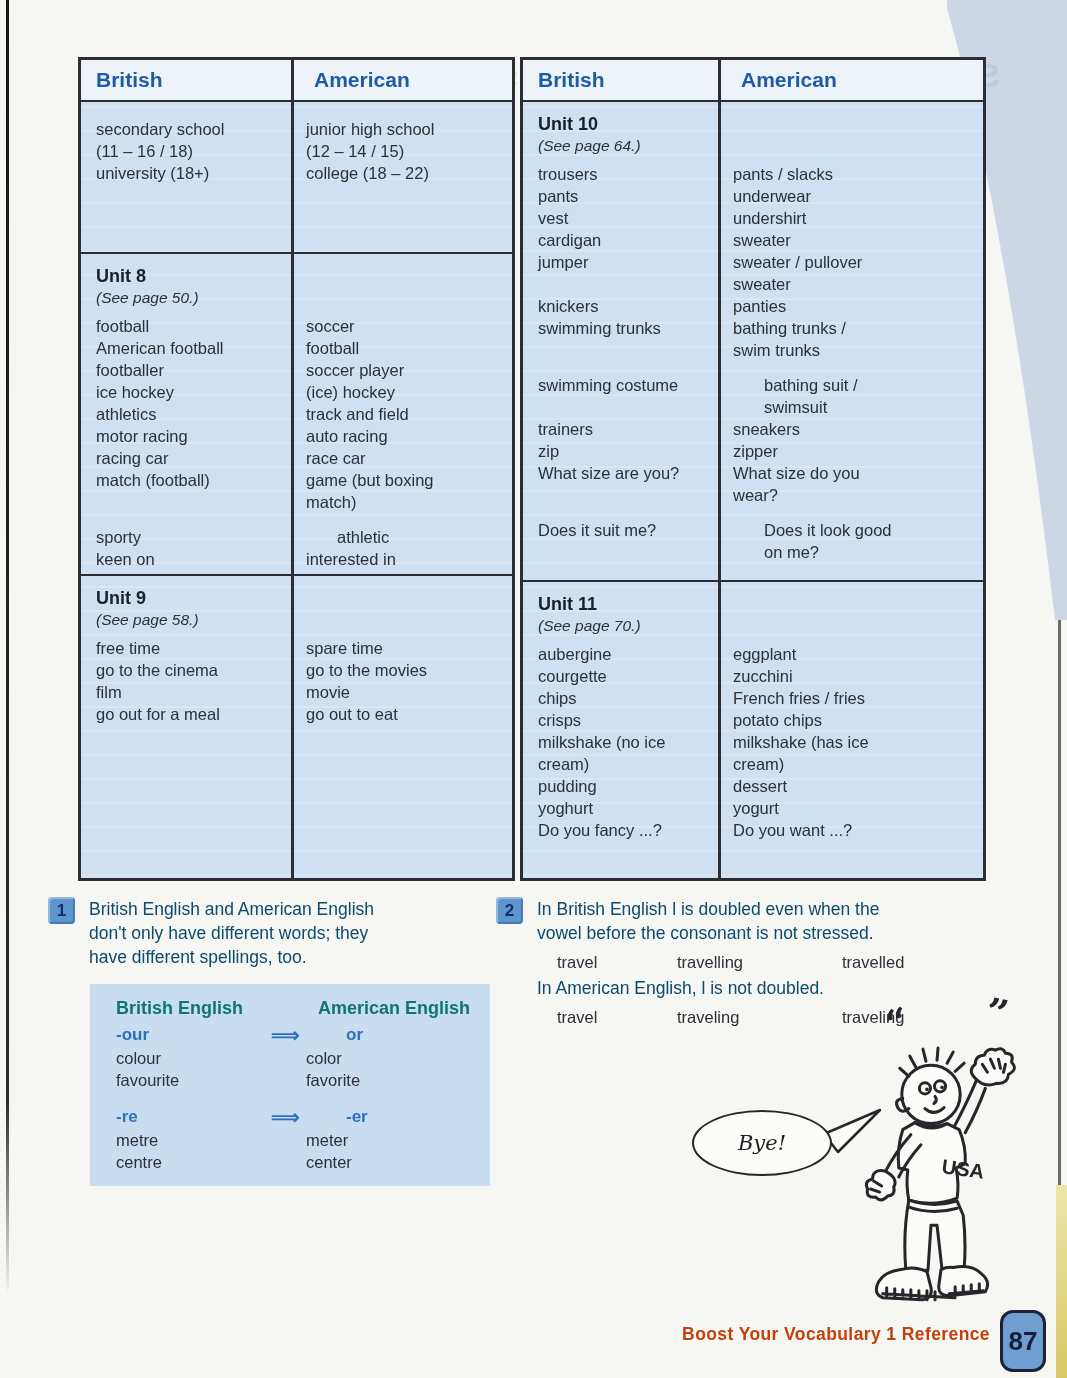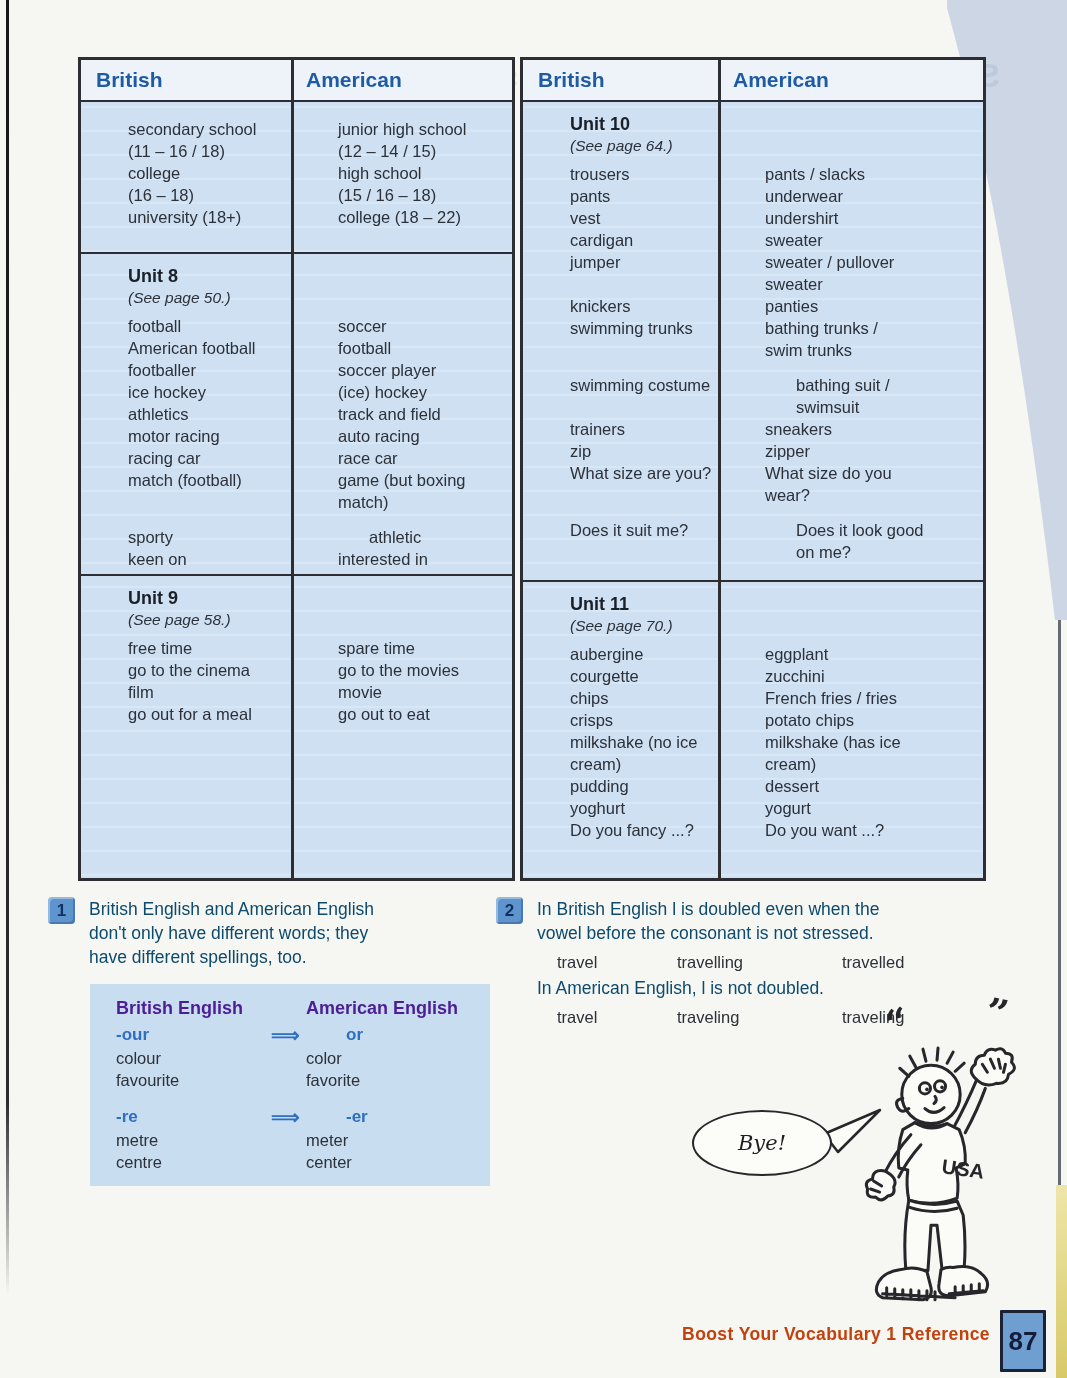--- a/index.html
+++ b/index.html
@@ -14,23 +14,23 @@
   .corner { position: absolute; right: 0; top: 0; width: 120px; height: 620px; z-index: 1; }
   .ystrip { position: absolute; right: 0; top: 1185px; width: 11px; height: 193px; z-index: 2;
             background: linear-gradient(180deg,#eee6a8,#d8c968); }
   .ghost { position: absolute; left: 240px; top: 56px; width: 760px; font-size: 34px; font-weight: bold;
            color: #41639a; opacity: .10; transform: scaleX(-1); white-space: nowrap; z-index: 1; letter-spacing: 1px; }
 
   
   .vtable { position: absolute; border: 3px solid #2d2d34; z-index: 2;
             background: repeating-linear-gradient(180deg,#cee0f2 0px,#cee0f2 22px,#d8e7f6 22px,#d8e7f6 24px); }
   .vline  { position: absolute; top: 0; bottom: 0; width: 2.5px; background: #2d2d34; z-index: 3; }
-  .thead  { display: grid; height: 42px; border-bottom: 2.5px solid #2d2d34; background: #eef3fa; align-items: center; }
+  .thead  { display: grid; height: 42px; border-bottom: 2.5px solid #2d2d34; background: #eef3fa; align-items: center; gap: 8px; }
   .th     { color: #1e5ba6; font-weight: bold; font-size: 21px; padding-left: 15px; }
-  .sec    { padding-top: 12px; overflow: hidden; padding-left: 32px; }
+  .sec    { padding-top: 12px; overflow: hidden; }
   .sec.bt { border-top: 2.5px solid #2d2d34; }
   .unit   { font-weight: bold; font-size: 18px; color: #1b1f28; padding-left: 15px; margin-bottom: 2px; }
   .see    { font-style: italic; font-size: 15.5px; color: #2c3038; padding-left: 15px; margin-bottom: 8px; }
   .r      { display: grid; }
   .lt .r, .lt .thead { grid-template-columns: 210px 1fr; }
   .rt .r, .rt .thead { grid-template-columns: 195px 1fr; }
   .c      { padding: 0 12px 0 15px; font-size: 16.5px; line-height: 22px; color: #2c3038; white-space: pre-line; }
   .r.gap  { margin-top: 13px; gap: 31px; }
 
   
@@ -38,42 +38,42 @@
   .badge { flex: 0 0 auto; width: 27px; height: 27px; border-radius: 4px; background: #5e95ce; color: #11305f;
            font-weight: bold; font-size: 17px; text-align: center; line-height: 27px;
            box-shadow: inset -2px -2px 0 rgba(20,50,100,.28), inset 2px 2px 0 rgba(255,255,255,.35); }
   .ntext { font-size: 17.5px; line-height: 24px; color: #0c4a6e; white-space: pre-line; }
   .examples { display: grid; grid-template-columns: 120px 165px 1fr; margin: 8px 17px 4px 20px;
               font-size: 16.5px; color: #2c3038; }
 
   
   .spell   { position: absolute; left: 90px; top: 984px; width: 400px; height: 202px; background: #c9ddf1;
              padding: 14px 0 0 26px; z-index: 2; }
-  .sp-head { display: grid; grid-template-columns: 190px 1fr; font-weight: bold; font-size: 18px; color: #4c1d95; margin-bottom: 4px; }
+  .sp-head { display: grid; grid-template-columns: 190px 1fr; font-weight: bold; font-size: 18px; color: #0f766e; margin-bottom: 4px; gap: 12px; }
   .sp-rule { display: grid; grid-template-columns: 135px 55px 1fr; font-weight: bold; font-size: 17px;
              color: #2e6fc1; align-items: center; gap: 20px; }
   .sp-rule .arrow { font-size: 20px; }
   .sp-pair { display: grid; grid-template-columns: 190px 1fr; font-size: 16.5px; line-height: 22px; color: #2c3038; }
   .sp-g2   { margin-top: 14px; }
 
   
   .bubble { position: absolute; left: 692px; top: 1110px; width: 140px; height: 66px; background: #fcfcf9;
             border: 2.5px solid #26262b; border-radius: 50%; z-index: 3; display: flex; align-items: center;
             justify-content: center; font-family: "DejaVu Serif", serif; font-style: italic; font-size: 21px; color: #1d1d22; }
   .tail   { position: absolute; left: 816px; top: 1104px; width: 72px; height: 58px; z-index: 2; }
   .boy    { position: absolute; left: 848px; top: 1030px; width: 172px; height: 302px; z-index: 2; }
   .q      { position: absolute; font-family: "DejaVu Serif", serif; font-weight: bold; font-size: 38px; color: #26262b; z-index: 3; }
   .q.open  { left: 886px; top: 1000px; transform: rotate(-14deg); }
   .q.close { left: 986px; top: 990px; transform: rotate(12deg); }
 
   
   .footer  { position: absolute; left: 0; top: 1324px; width: 990px; text-align: right; font-size: 17.5px;
              font-weight: bold; letter-spacing: .4px; color: #c2410c; z-index: 2; }
   .pagenum { position: absolute; left: 1000px; top: 1310px; width: 46px; height: 62px; border: 3.5px solid #1b2234;
-             border-radius: 1px; background: #6f9fd0; color: #131f3a; font-size: 26px; font-weight: bold;
+             border-radius: 13px; background: #6f9fd0; color: #131f3a; font-size: 26px; font-weight: bold;
              display: flex; align-items: center; justify-content: center; z-index: 3; }
 </style>
 </head>
 <body>
 
 <div class="page">
 
   <div class="spine"></div>
   <div class="edge"></div>
   <svg class="corner" viewBox="0 0 120 620" preserveAspectRatio="none">
@@ -87,26 +87,20 @@
     <div class="thead">
       <div class="th">British</div>
       <div class="th">American</div>
     </div>
     <div class="sec" style="height:150px; padding-top:16px;">
       <div class="r">
         <span class="c">secondary school
 (11 – 16 / 18)</span>
         <span class="c">junior high school
 (12 – 14 / 15)</span>
-      </div>
-      <div class="r">
-        <span class="c">college
-(16 – 18)</span>
-        <span class="c">high school
-(15 / 16 – 18)</span>
       </div>
       <div class="r">
         <span class="c">university (18+)</span>
         <span class="c">college (18 – 22)</span>
       </div>
     </div>
     <div class="sec bt" style="height:322px;">
       <div class="unit">Unit 8</div>
       <div class="see">(See page 50.)</div>
       <div class="r">

